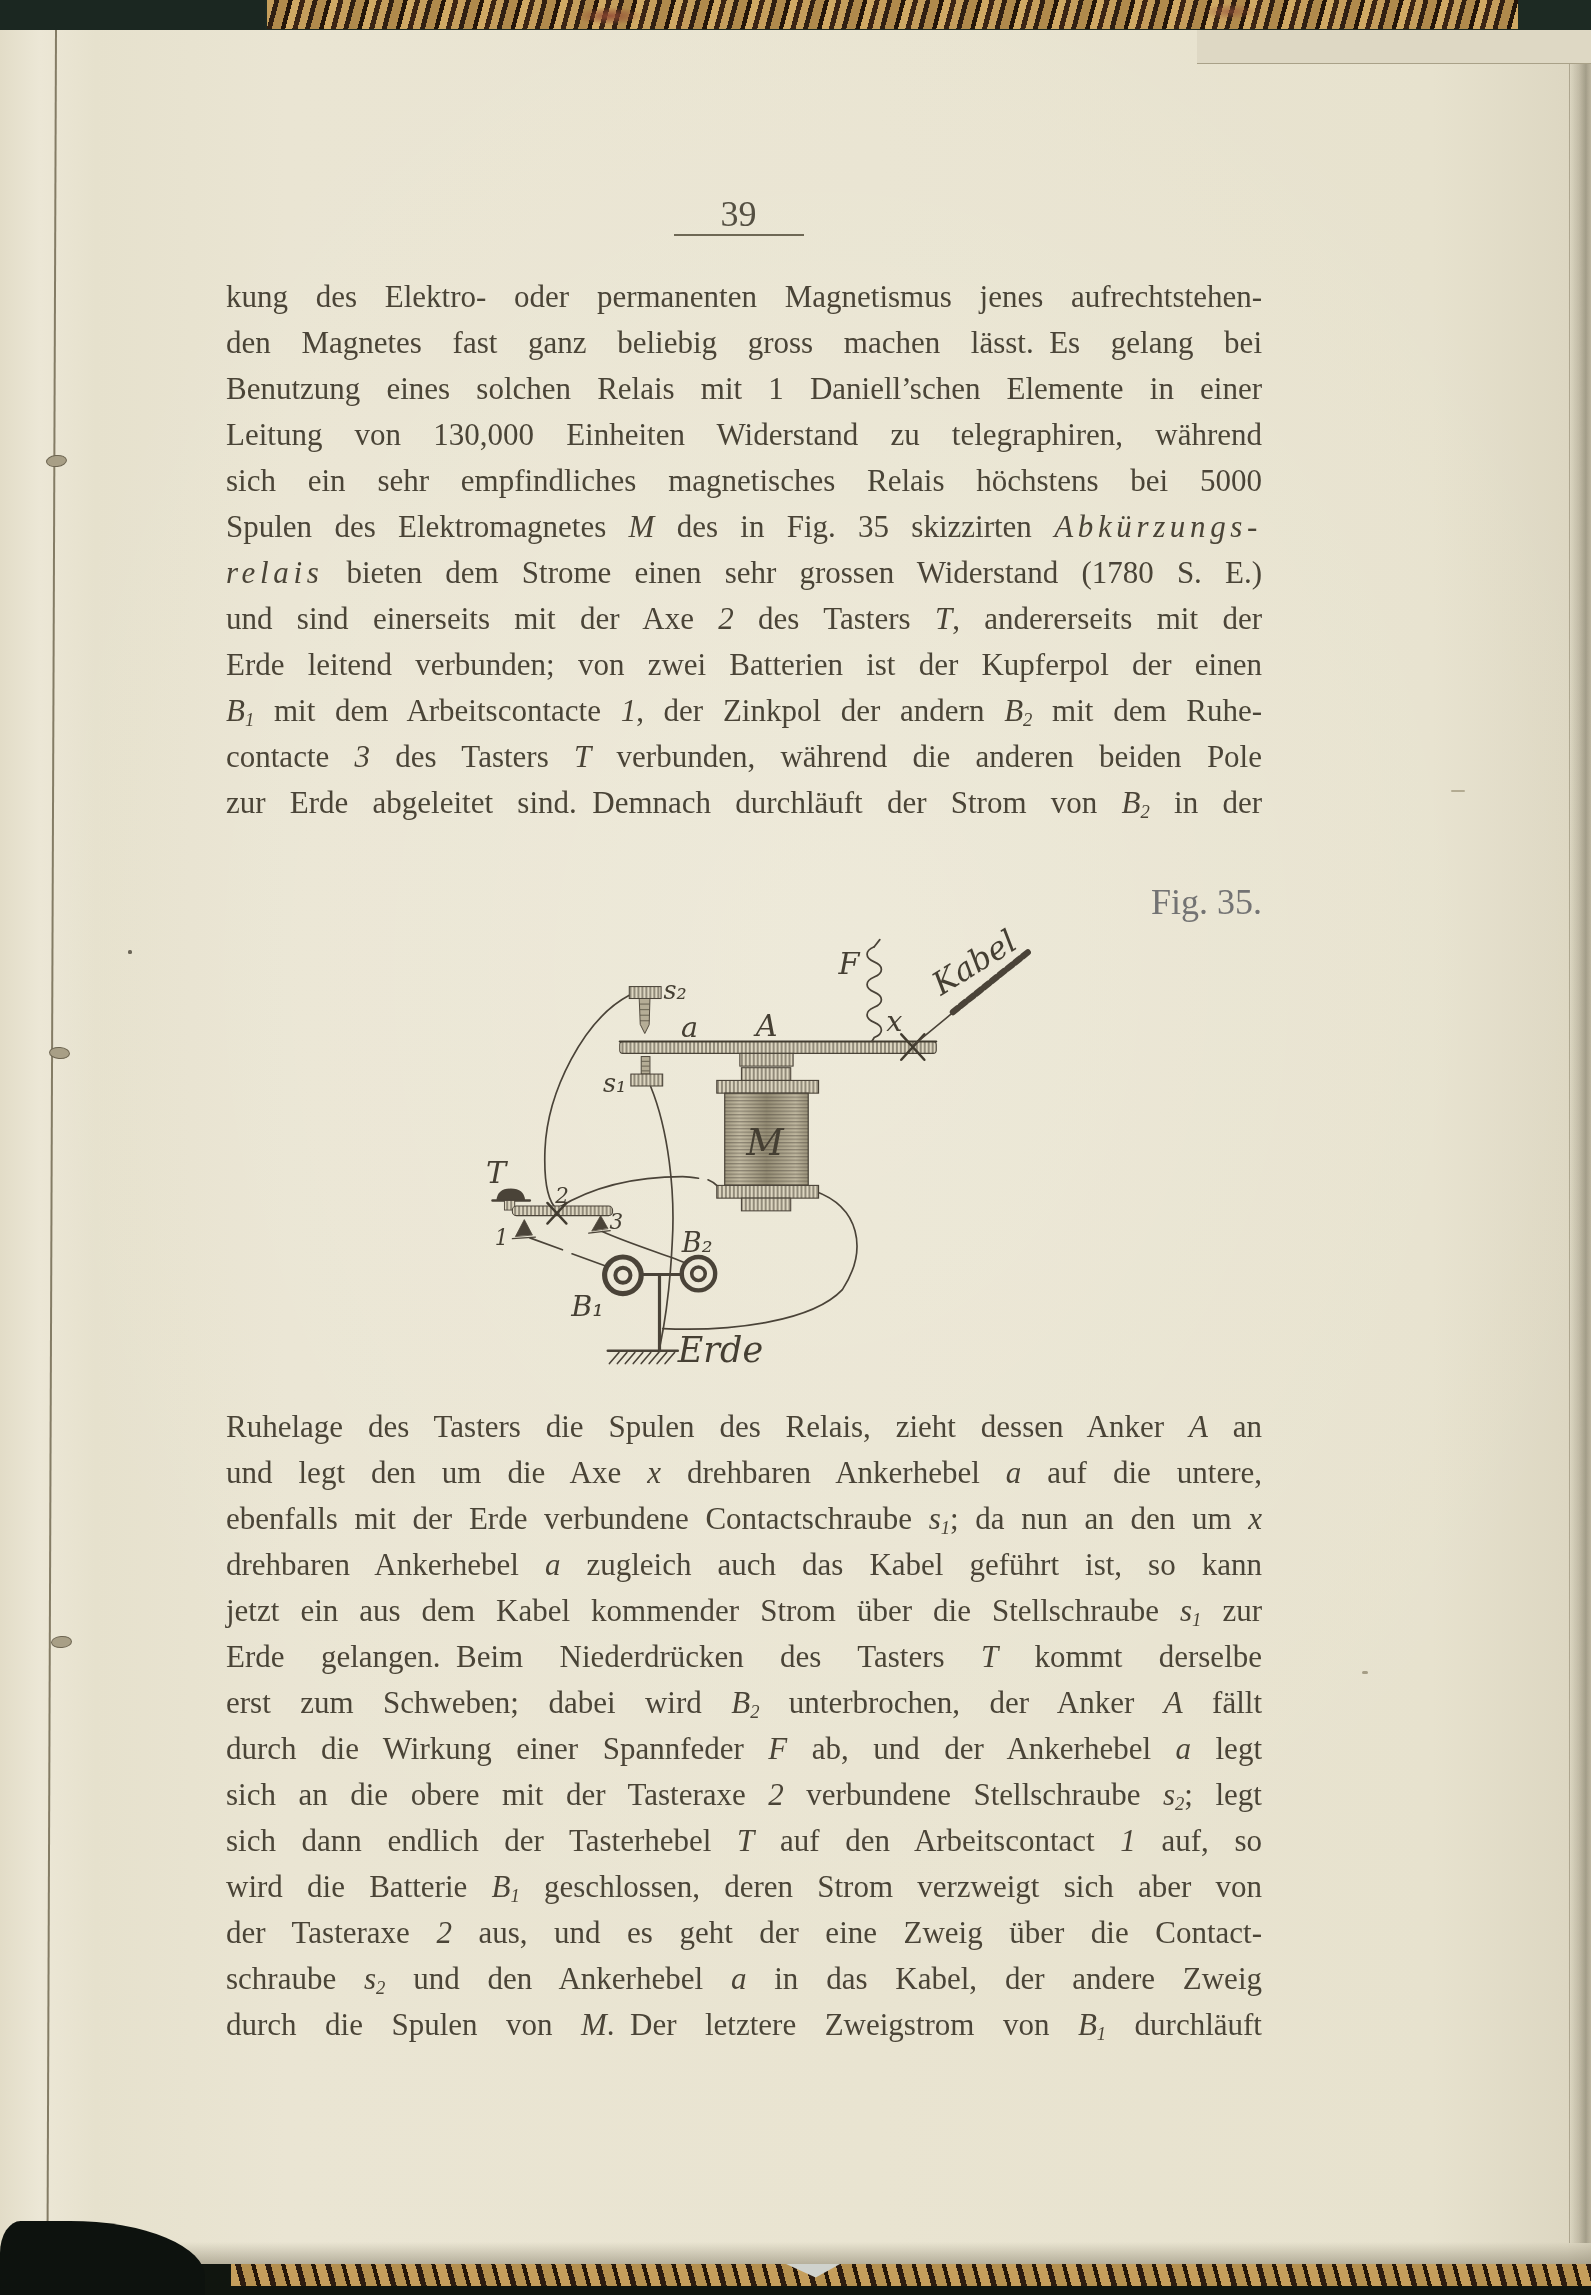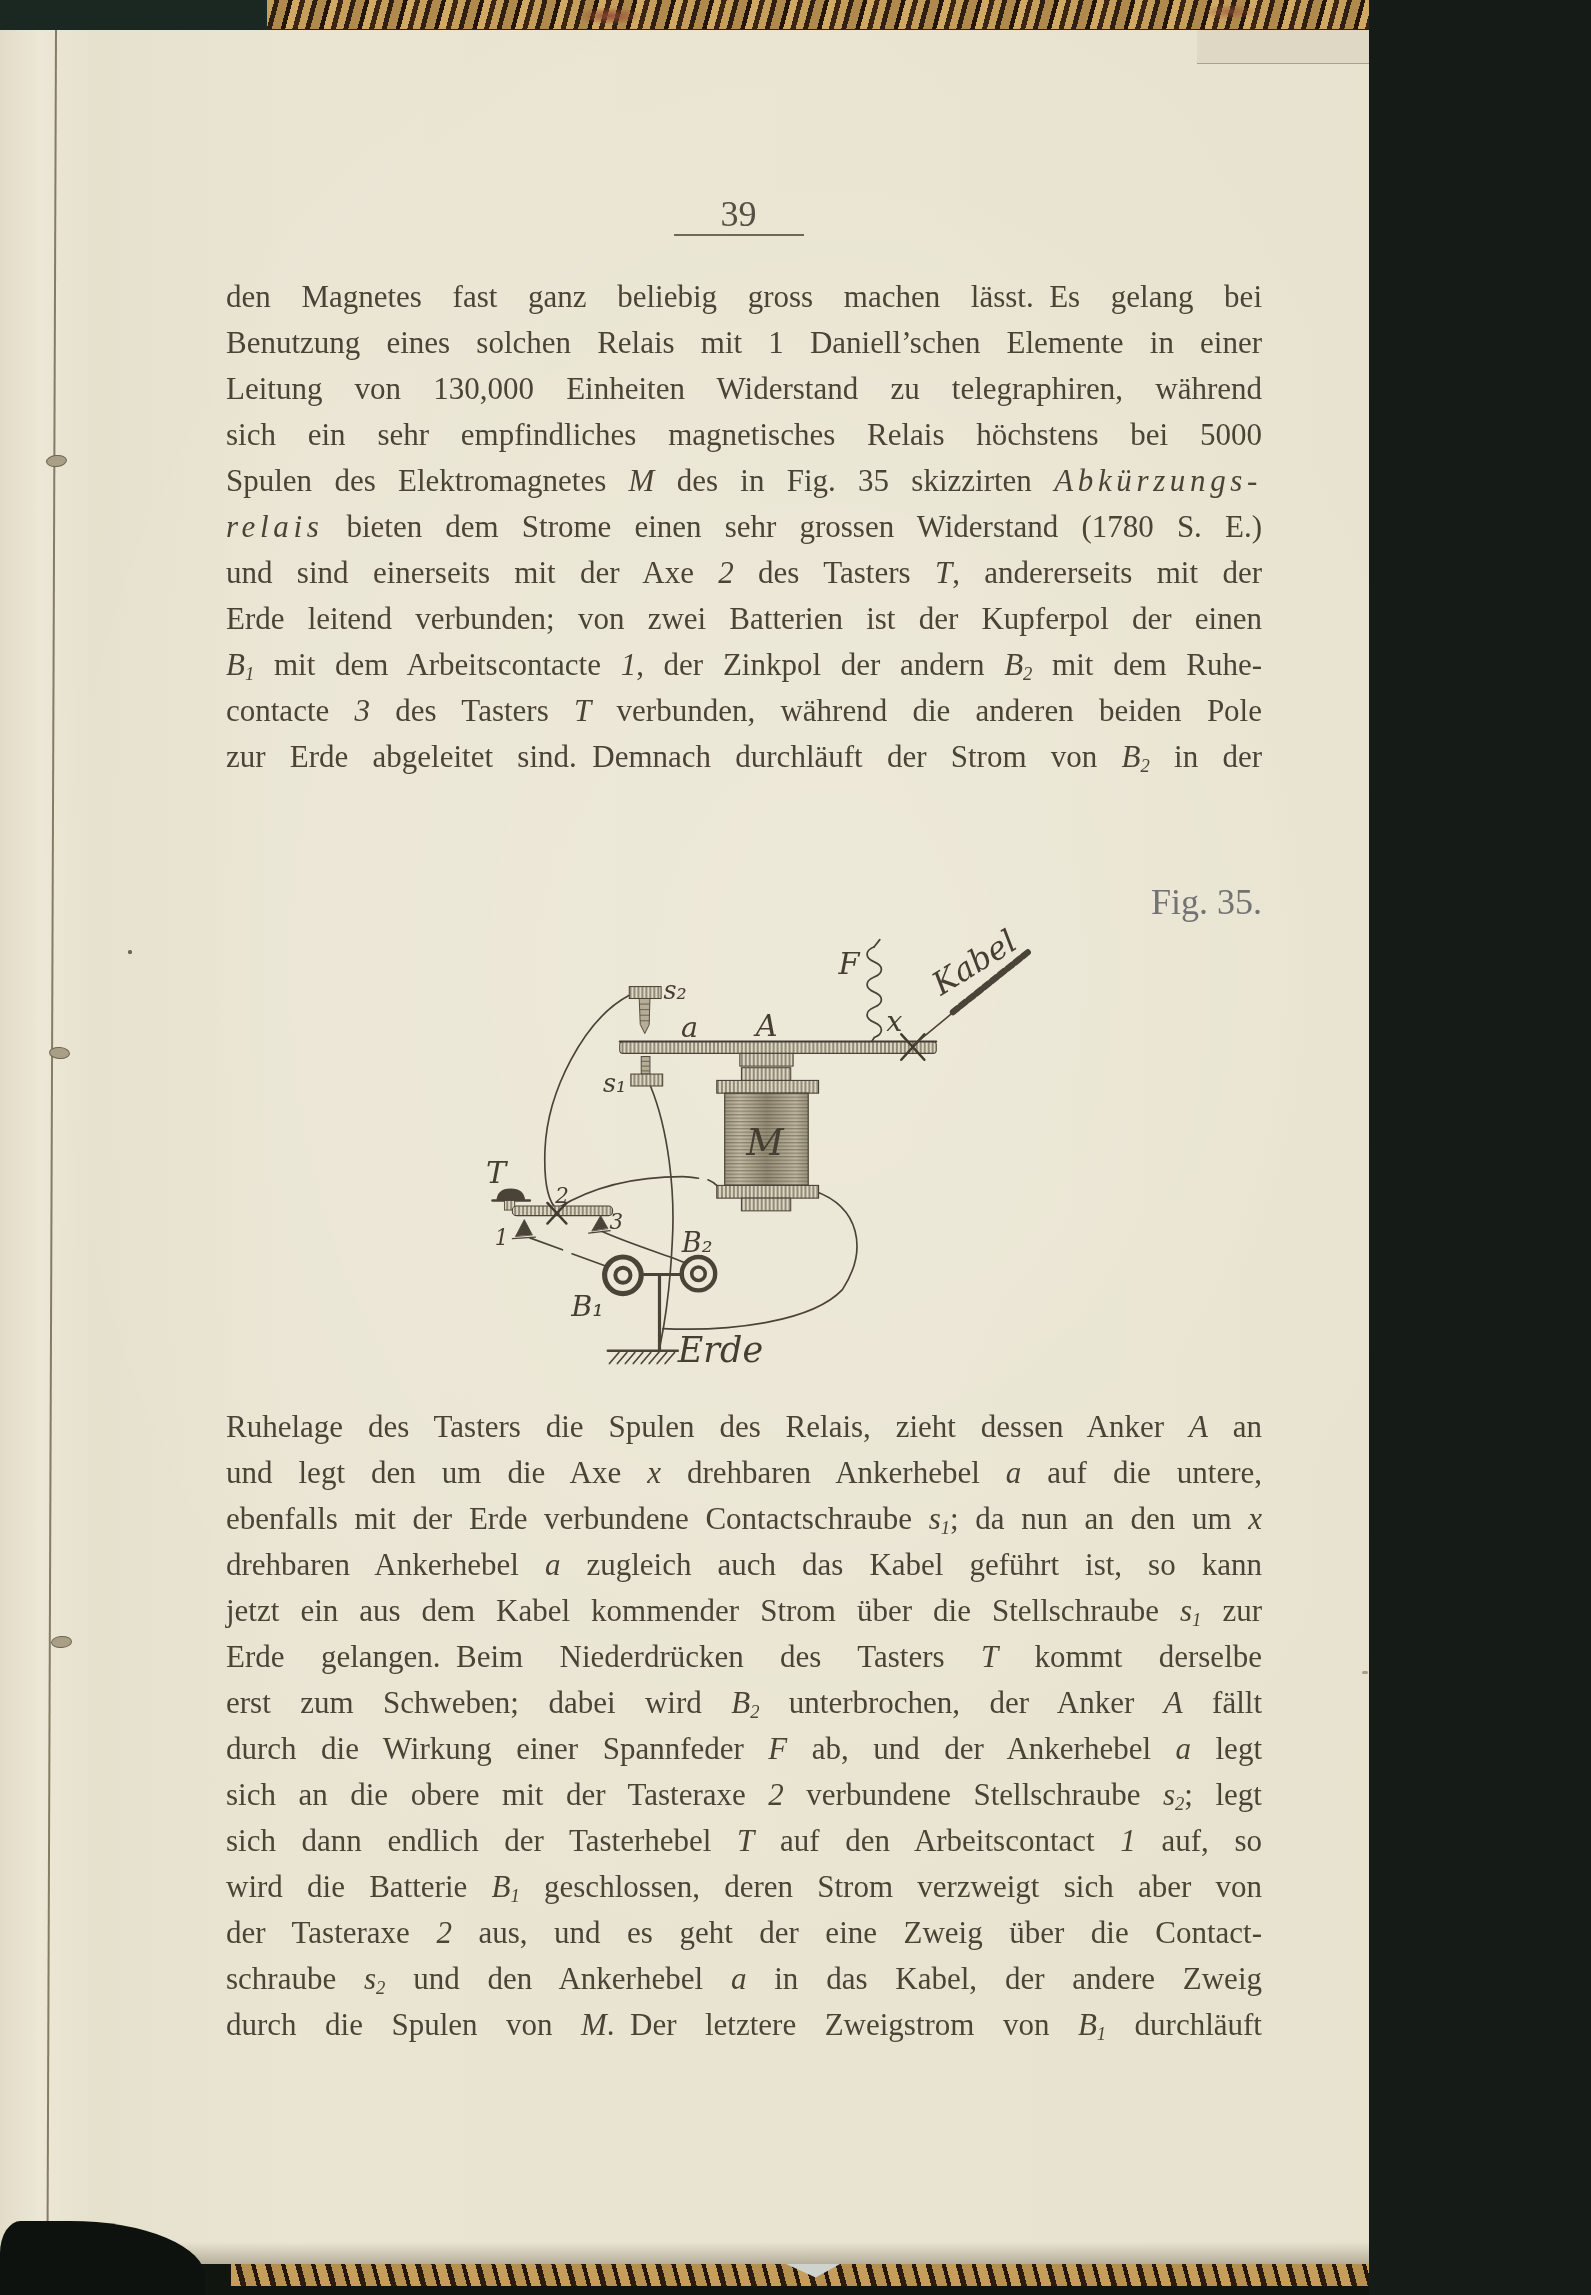--- a/index.html
+++ b/index.html
@@ -1,16 +1,16 @@
 <!DOCTYPE html>
 <html style="font-size:12.7px"><head>
 <meta charset="utf-8">
 <style>
   html,body{margin:0;padding:0;background:#151c17;}
-  .canvas{position:relative;width:1369px;height:2295px;overflow:hidden;
+  .canvas{position:relative;width:1591px;height:2295px;overflow:hidden;
           font-family:"Liberation Serif","DejaVu Serif",serif;color:#4a4437;}
   
   .top-band{position:absolute;left:0;top:0;width:1591px;height:30px;background:#1d2a23;}
   .top-left-dark{position:absolute;left:0;top:0;width:265px;height:41px;background:#1b2721;
                  border-bottom-right-radius:32px 11px;}
   .top-marble{position:absolute;left:267px;top:0;width:1251px;height:29px;
     background:
       radial-gradient(ellipse 48px 12.7px at 342px 55%, rgba(145,72,52,.85), rgba(145,72,52,0) 70%),
       radial-gradient(ellipse 40px 11px at 963px 40%, rgba(150,80,60,.6), rgba(150,80,60,0) 70%),
       repeating-linear-gradient(105deg,#c59e5c 0 7.2px,#2f1f12 7.2px 12px,#b08a4c 12px 20.7px,#231509 20.7px 25px,#d0a964 25px 32px,#3a2414 32px 37px);}
@@ -74,20 +74,21 @@
   <div class="knot" style="left:51px;top:1636px;transform:rotate(-3deg);"></div>
 
   <div class="mark" style="left:128px;top:950px;width:4px;height:4px;"></div>
   <div class="mark" style="left:1451px;top:790px;width:13.5px;height:2.4px;background:#b3ab92;"></div>
   <div class="mark" style="left:1362px;top:1671px;width:6.4px;height:3.2px;background:#a59d85;"></div>
 
   <div class="pagenum">39</div>
   <div class="pagenum-rule"></div>
 
   <div class="para" style="top:274px;" id="para1">
+      <div class="line">kung des Elektro- oder permanenten Magnetismus jenes aufrechtstehen-</div>
       <div class="line">den Magnetes fast ganz beliebig gross machen lässt. Es gelang bei</div>
       <div class="line">Benutzung eines solchen Relais mit 1 Daniell’schen Elemente in einer</div>
       <div class="line">Leitung von 130,000 Einheiten Widerstand zu telegraphiren, während</div>
       <div class="line">sich ein sehr empfindliches magnetisches Relais höchstens bei 5000</div>
       <div class="line">Spulen des Elektromagnetes <span class="i ">M</span> des in Fig. 35 skizzirten <span class="sp">Abkürzungs-</span></div>
       <div class="line"><span class="sp">relais</span> bieten dem Strome einen sehr grossen Widerstand (1780 S. E.)</div>
       <div class="line">und sind einerseits mit der Axe <span class="i ">2</span> des Tasters <span class="i ">T</span>, andererseits mit der</div>
       <div class="line">Erde leitend verbunden; von zwei Batterien ist der Kupferpol der einen</div>
       <div class="line"><span class="i ">B</span><span class="i b ">1</span> mit dem Arbeitscontacte <span class="i ">1</span>, der Zinkpol der andern <span class="i ">B</span><span class="i b ">2</span> mit dem Ruhe-</div>
       <div class="line">contacte <span class="i ">3</span> des Tasters <span class="i ">T</span> verbunden, während die anderen beiden Pole</div>

